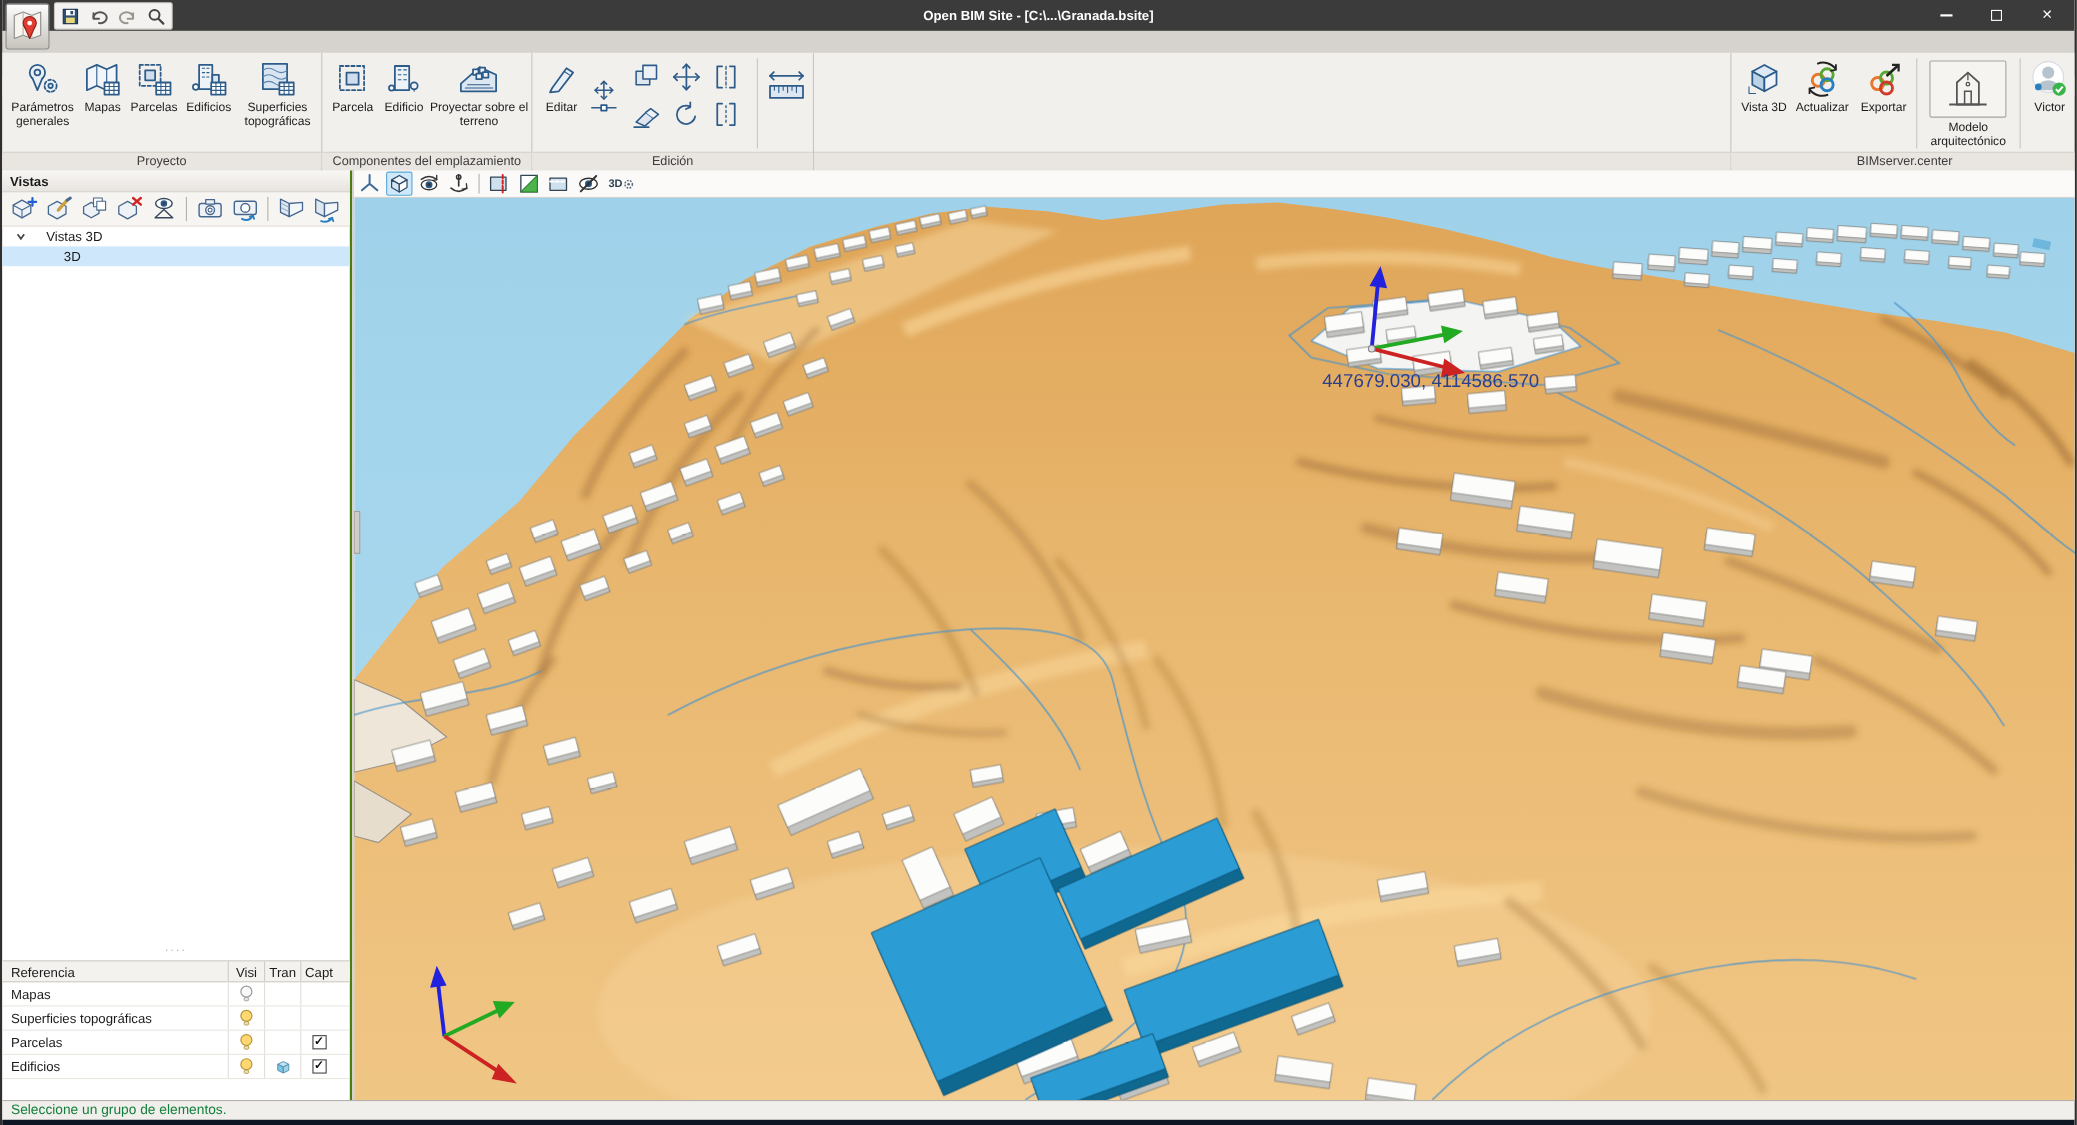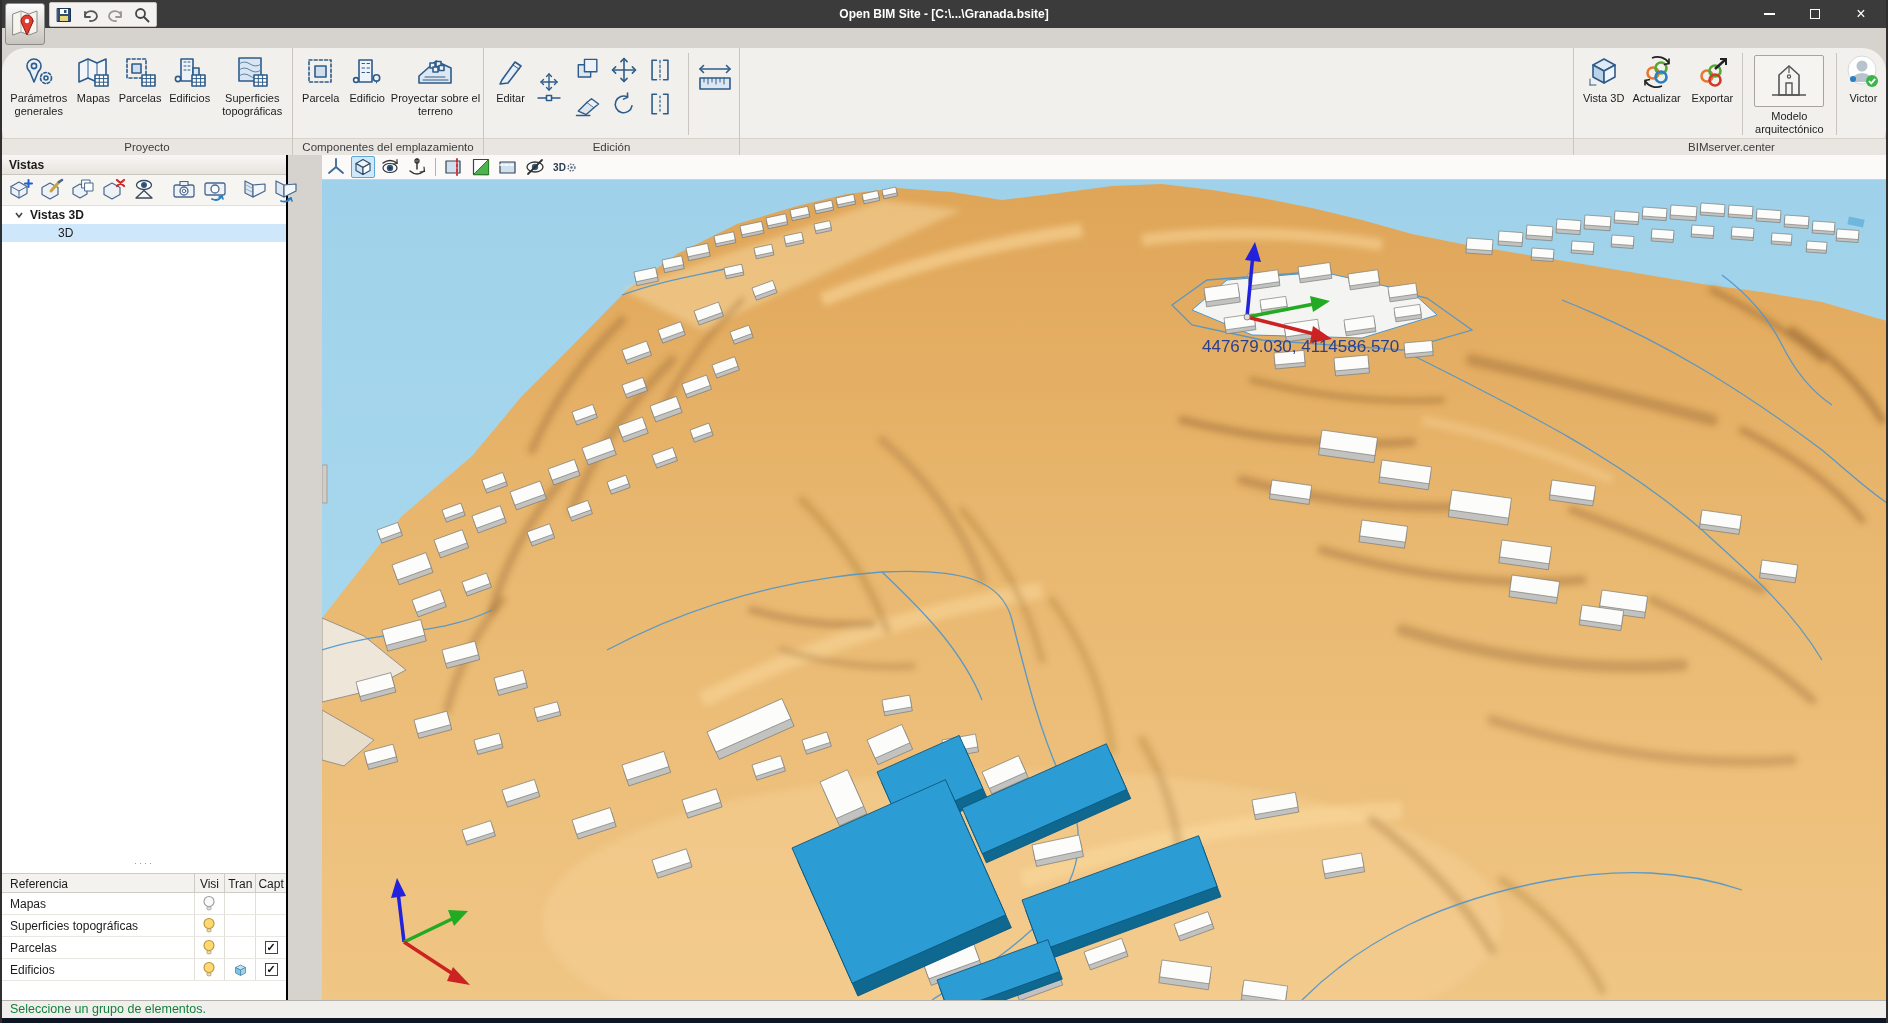--- a/index.html
+++ b/index.html
@@ -23,43 +23,43 @@
   .qbtn{width:20px;height:20px;display:flex;align-items:center;justify-content:center;}
   
   .row2{position:absolute;left:0;top:28px;width:100%;height:20px;background:#d6d3ce;margin-top:40px;}
   .strip{position:absolute;right:6px;top:0;height:20px;display:flex;align-items:center;gap:3px;}
   .sbtn{width:20px;height:18px;display:flex;align-items:center;justify-content:center;border-radius:2px;}
   .sbtn.active{background:#cfe4f6;border:1px solid #7ab0dc;}
   .ssep{width:1px;height:15px;background:#a5a19a;margin:0 3px;}
   .caret{font-size:6px;color:#333;margin-left:-2px;}
   
   .ribbon{position:absolute;left:0;top:48px;width:100%;height:107px;background:#f2f0ed;
-    border-bottom:1px solid #b5b1ab;border-radius:24px;}
+    border-bottom:1px solid #b5b1ab;}
   .rgroup{position:absolute;top:0;height:107px;border-right:1px solid #c9c5bf;}
   .glabel{position:absolute;left:0;right:0;bottom:0;height:17px;line-height:17px;text-align:center;
     font-size:11.5px;color:#3c3c3c;background:#e9e6e1;border-top:1px solid #d6d2cc;}
   .gbody{position:absolute;left:0;right:0;top:0;height:90px;display:flex;align-items:flex-start;padding:5px 2px 0 4px;}
   .rbtn{display:flex;flex-direction:column;align-items:center;gap:3px;padding-top:2px;}
   .rbtn span{font-size:11px;line-height:1.15;text-align:center;color:#1c1c1c;}
   .vdiv{width:1px;background:#c9c5bf;height:82px;margin:0 3px;align-self:flex-start;}
   .minibtn{width:36px;height:34px;display:flex;align-items:center;justify-content:center;}
   .modelo-frame{width:70px;height:52px;border:1px solid #a7a39d;background:#f6f4f1;border-radius:2px;
     display:flex;align-items:center;justify-content:center;}
   
-  .leftpanel{position:absolute;left:0;top:155px;width:286px;height:845px;background:#fff;
-    border-right:2px solid #000000;}
+  .leftpanel{position:absolute;left:0;top:155px;width:318px;height:845px;background:#fff;
+    border-right:2px solid #4d7c0f;}
   .phead{position:absolute;left:0;top:0;width:100%;height:20px;background:linear-gradient(#f9f7f5,#e7e4df);
     border-bottom:1px solid #c9c5bf;font-size:12px;font-weight:bold;color:#1b1b1b;line-height:20px;padding-left:7px;}
   .ptools{position:absolute;left:0;top:20px;width:100%;height:31px;background:#f7f5f2;
     border-bottom:1px solid #e3e0da;display:flex;align-items:center;padding-left:5px;gap:5px;}
   .ptb{width:27px;height:27px;display:flex;align-items:center;justify-content:center;}
   .psep{width:1px;height:22px;background:#b5b1ab;margin:0 2px;}
   .tree{position:absolute;left:0;top:51px;width:100%;}
   .trow{height:18px;display:flex;align-items:center;font-size:12px;color:#1b1b1b;}
-  .trow.group{font-weight:bold;padding-left:12px;gap:6px;}
+  .trow.group{font-weight:normal;padding-left:12px;gap:18px;}
   .trow.sel{background:#cfe7fa;padding-left:56px;}
   .splitter{position:absolute;left:0;top:703px;width:100%;height:12px;text-align:center;color:#8d8a84;
     font-size:9px;line-height:10px;letter-spacing:2px;}
   .reftable{position:absolute;left:0;top:718px;width:100%;font-size:12px;color:#1b1b1b;}
   .rt-head{display:flex;height:20px;line-height:20px;background:#f4f2ef;border-top:1px solid #cfccc6;
     border-bottom:1px solid #cfccc6;}
   .rt-row{display:flex;height:22px;align-items:center;border-bottom:1px solid #eae7e2;}
   .c-name{width:205px;padding-left:8px;overflow:hidden;white-space:nowrap;}
   .c-sm{width:33px;text-align:center;border-left:1px solid #e2dfd9;display:flex;align-items:center;justify-content:center;height:100%;}
   .rt-head .c-sm{display:block;border-left:1px solid #cfccc6;}

